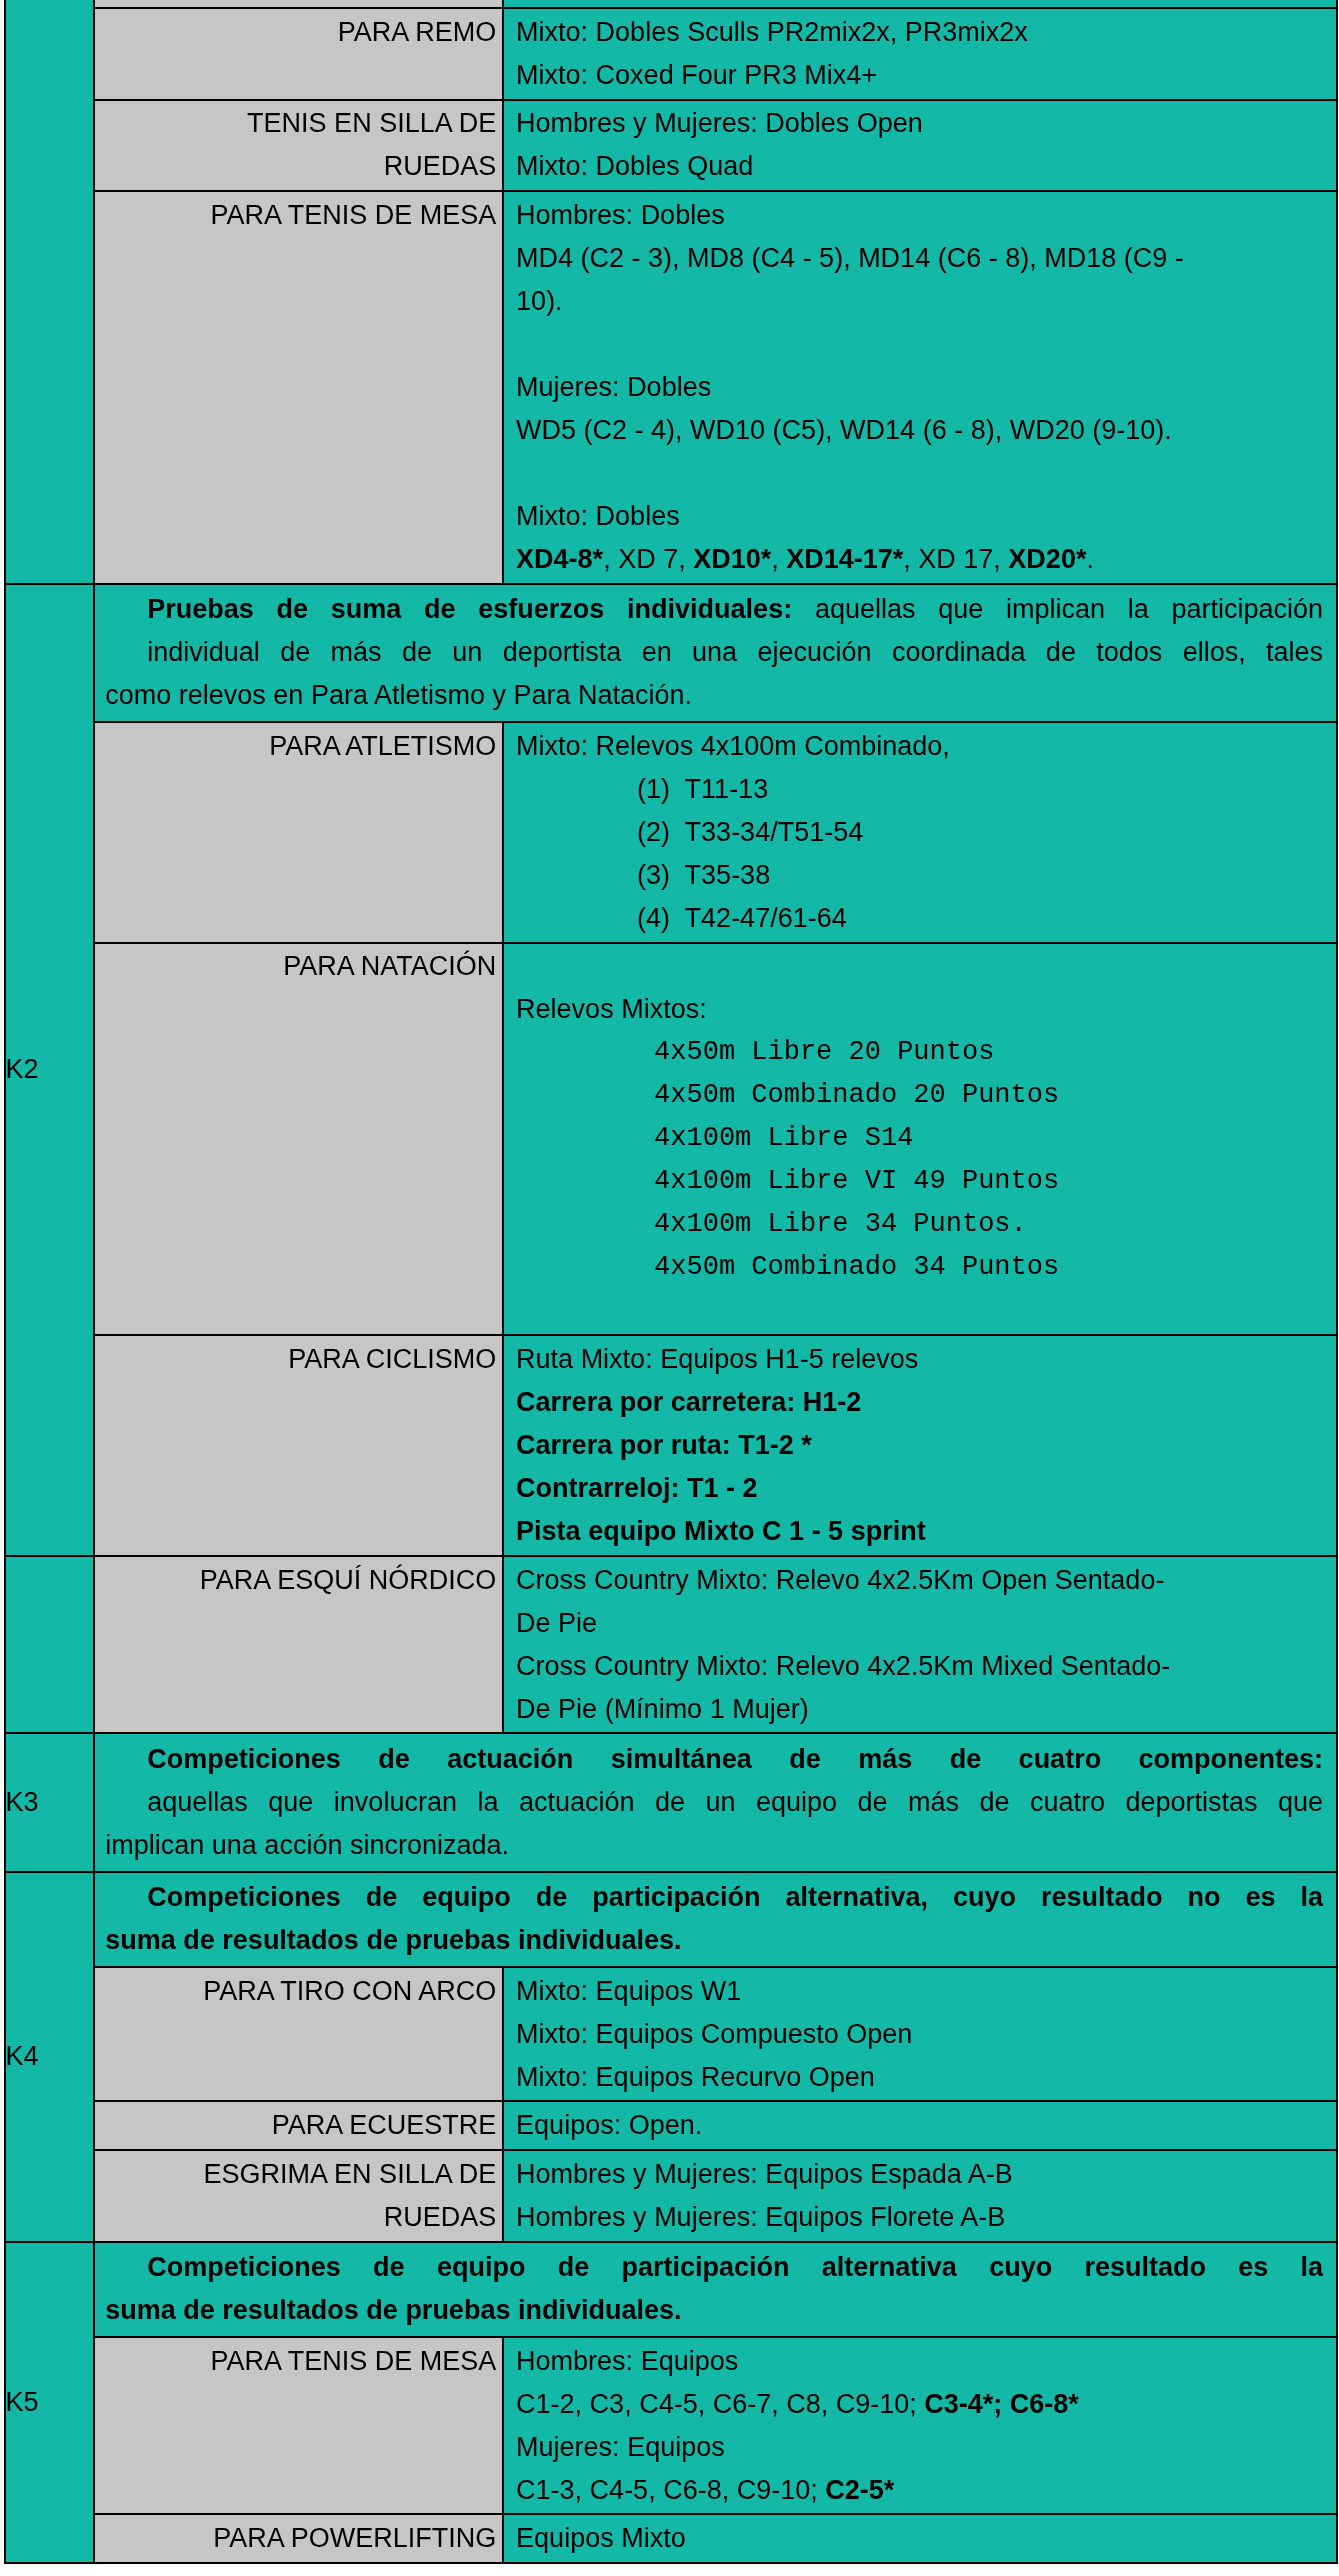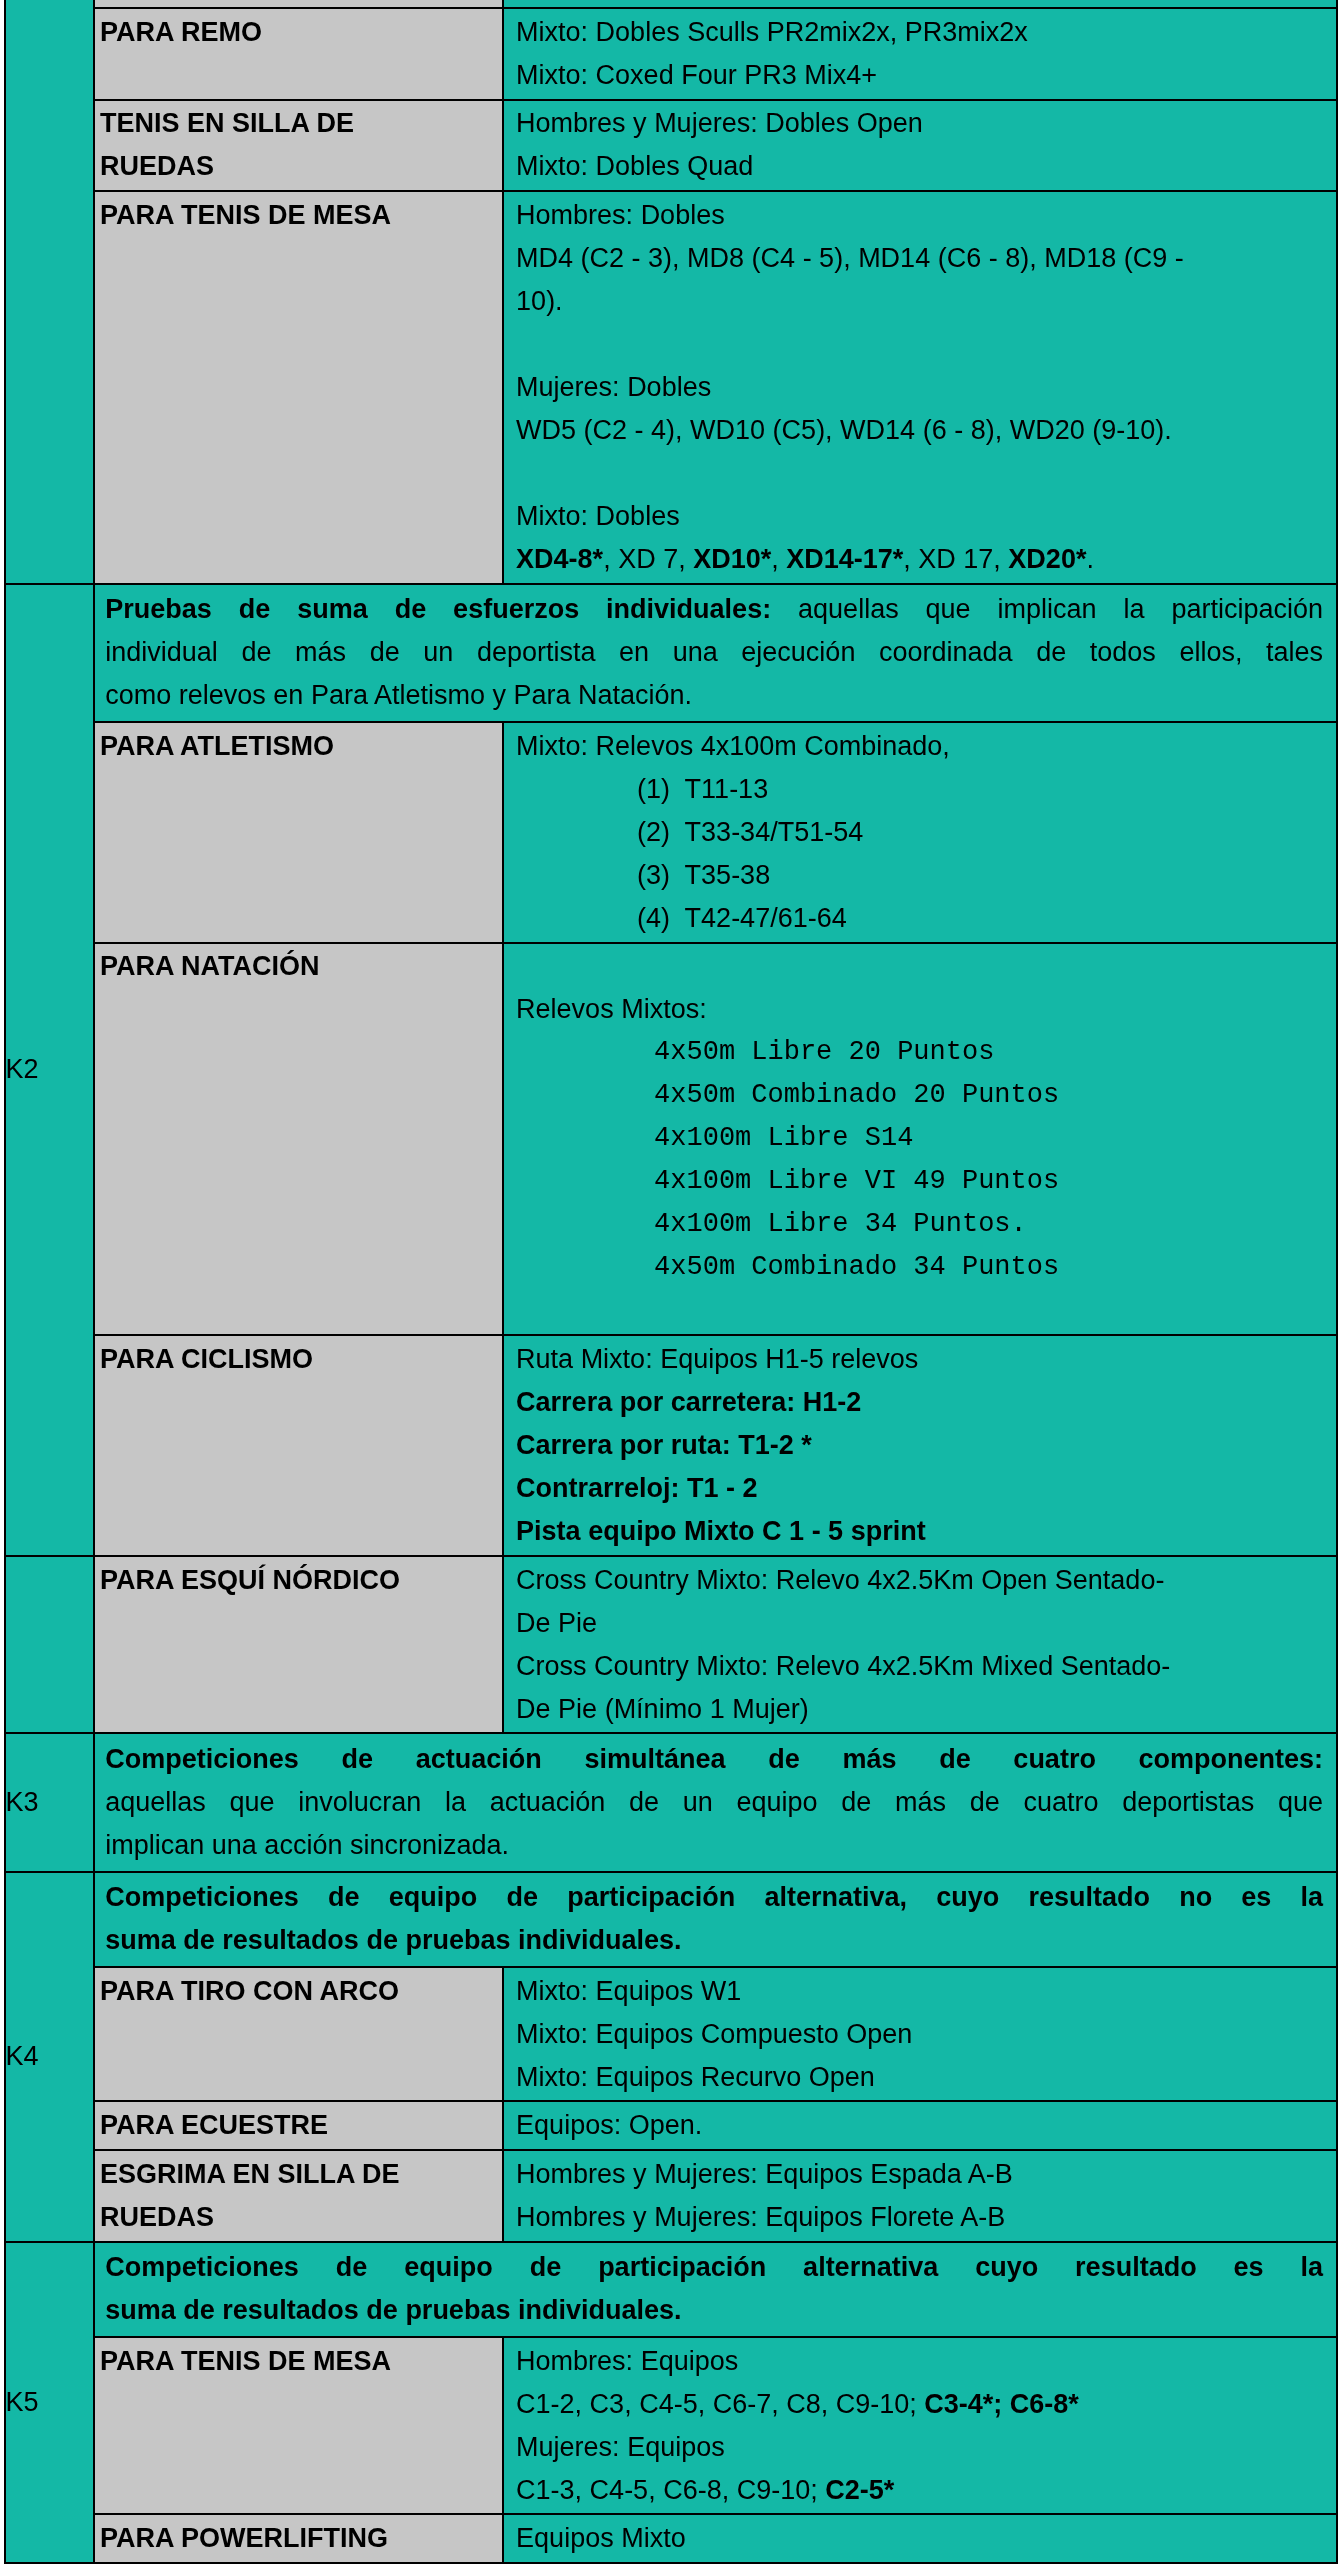--- a/index.html
+++ b/index.html
@@ -22,34 +22,34 @@
   td { border: 2.7px solid #000000; vertical-align: top; padding: 0; background: #14b8a6; }
   .cut-top { border-top: none !important; }
   td.k-cell {
     vertical-align: middle;
     text-align: left;
     font-size: 27px;
     line-height: 43px;
   }
   td.sport-cell { background: #c6c6c6; padding: 1.8px 5.4px; }
   .sport-line {
-    font-weight: bold;
+    font-weight: normal;
     font-size: 27px;
     line-height: 43px;
-    text-align: left;
+    text-align: right;
   }
   td.events-cell { padding: 1.8px 9px 1.8px 12.5px; }
   td.par-cell { padding: 3.6px 12.5px 3.6px 10.7px; }
   .ln {
     font-size: 27px;
     line-height: 43px;
     min-height: 43px;
     white-space: pre-wrap;
   }
-  .jline { white-space: normal; text-align: justify; text-align-last: justify; }
+  .jline { white-space: normal; text-align: justify; text-align-last: justify; margin-left: 42px; }
   .ind1 { padding-left: 121px; }
   .ind2 { padding-left: 138px; font-family: Liberation Mono, monospace; }
   .b { font-weight: bold; }
   .u { }
   td.sliver { height: 7.1px; padding: 0; }
 </style>
 </head>
 <body>
 
 <div>

